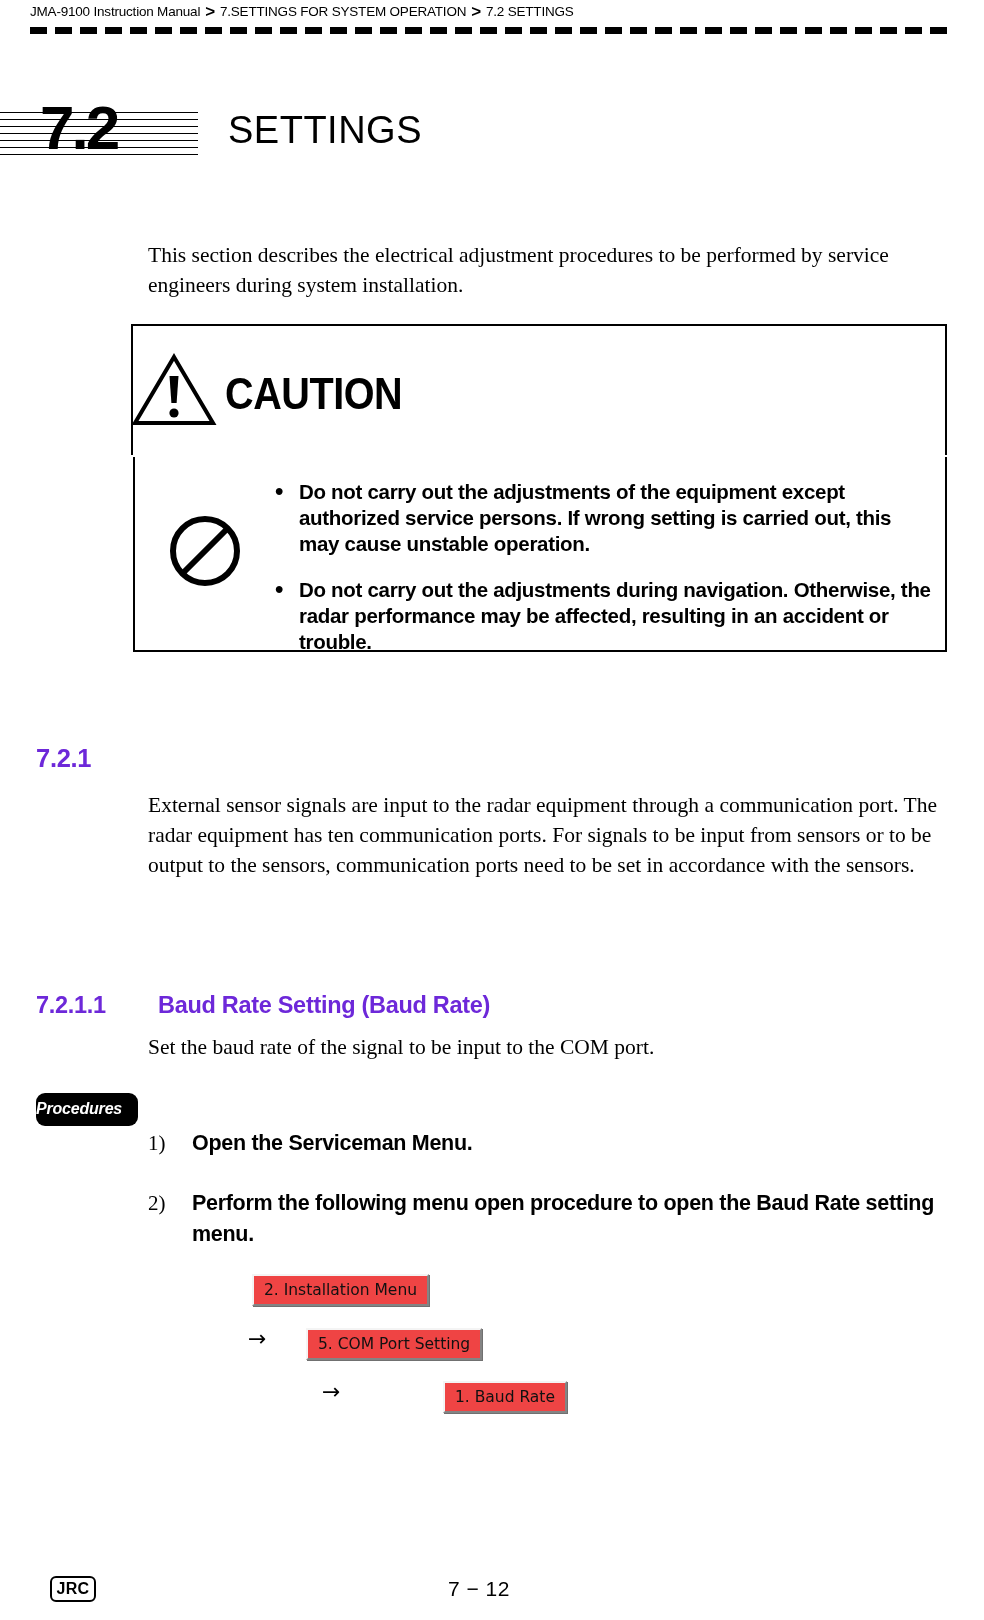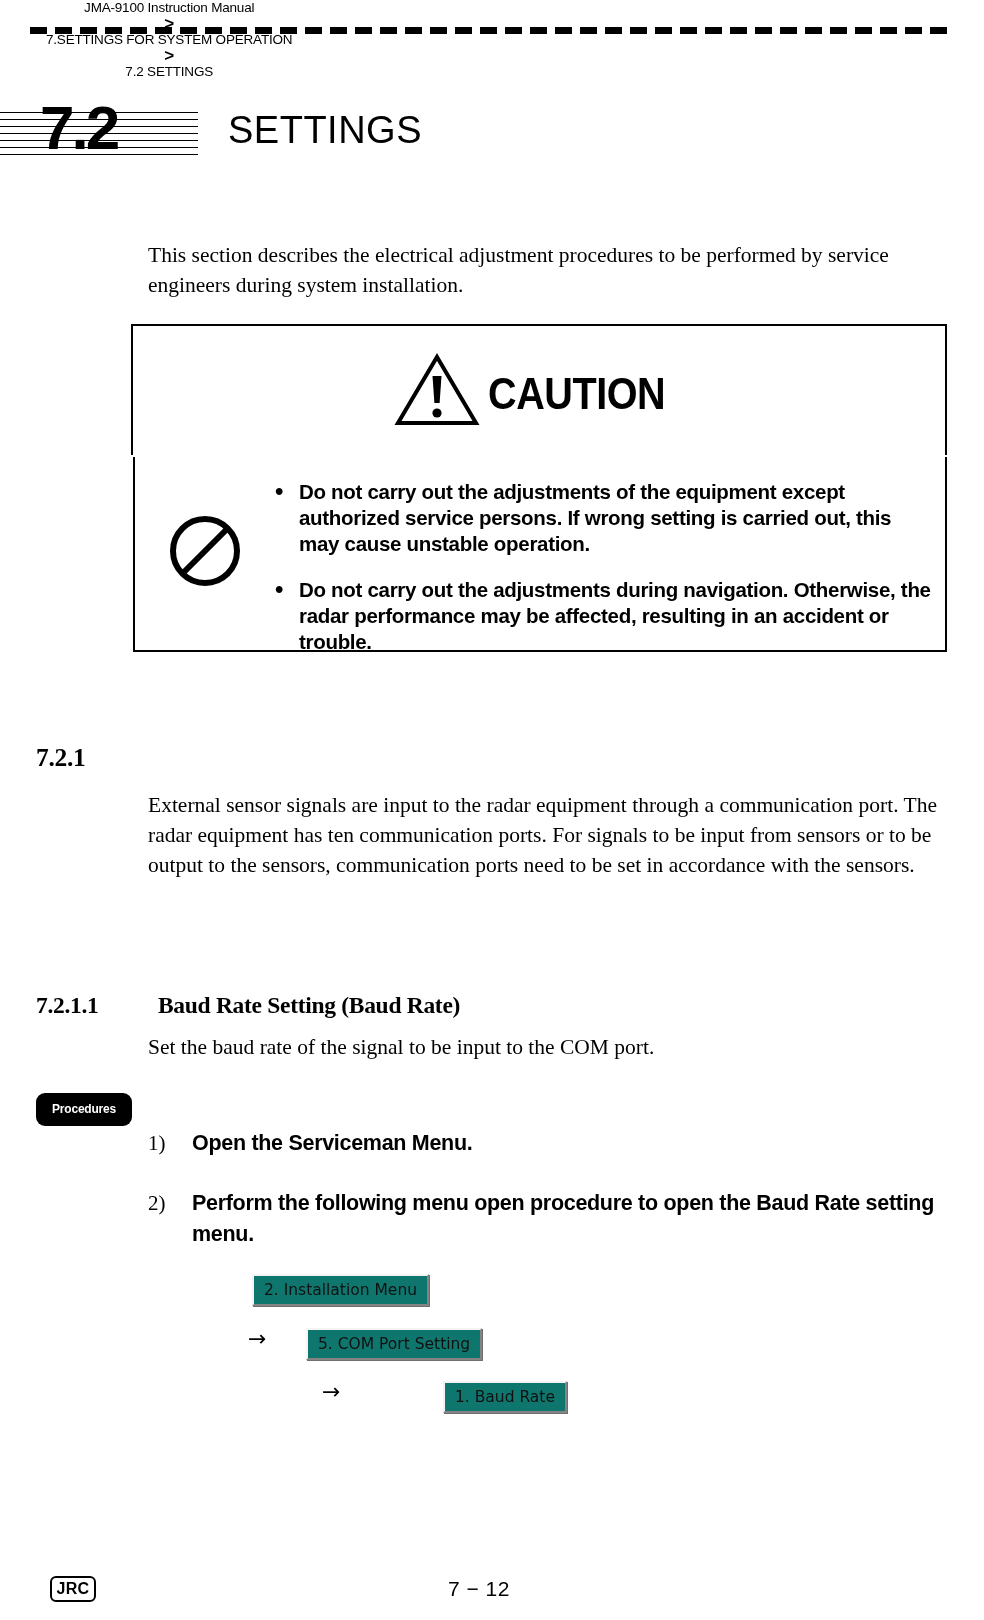--- a/index.html
+++ b/index.html
@@ -13,30 +13,29 @@
     position: relative;
     overflow: hidden;
     font-family: "Liberation Serif", serif;
     color: #000000;
     -webkit-font-smoothing: antialiased;
   }
 
   
   .breadcrumb {
     position: absolute;
-    left: 46px;
+    left: 30px;
     top: 0px;
     height: 22px;
     display: flex;
     align-items: center;
     font-family: "Liberation Sans", sans-serif;
     font-size: 13.5px;
     letter-spacing: -0.2px;
     white-space: nowrap;
-    flex-direction: column;
   }
   .bc-seg { color: #000; }
   .bc-sep {
     font-family: "Liberation Sans", sans-serif;
     font-size: 17px;
     font-weight: bold;
     margin: 0 5px;
     line-height: 1;
     position: relative;
     top: 0px;
@@ -142,21 +141,20 @@
     border-top: none;
   }
   .caution-head-inner {
     position: absolute;
     left: 0;
     top: 0;
     width: 816px;
     height: 131px;
     display: flex;
     align-items: center;
-    justify-content: center;
     gap: 8px;
   }
   .warn-tri { display: block; }
   .caution-word {
     font-family: "Liberation Sans", sans-serif;
     font-weight: bold;
     font-size: 44px;
     letter-spacing: -0.5px;
     transform: scaleX(0.90);
     transform-origin: left center;
@@ -199,23 +197,23 @@
     flex: 0 0 24px;
     font-size: 24px;
     line-height: 24px;
   }
   .ctext { flex: 1 1 auto; }
 
   
   .h2-row {
     position: absolute;
     display: flex;
-    font-family: Liberation Serif, serif;
-    font-weight: bold;
-    color: #000000;
+    font-family: Liberation Sans, sans-serif;
+    font-weight: bold;
+    color: #6d28d9;
   }
   .h2-7-2-1 {
     left: 36px;
     top: 741px;
     font-size: 25.5px;
     line-height: 34px;
     letter-spacing: -0.3px;
   }
   .h2-num  { width: 122px; flex: 0 0 122px; }
   .h2-text { flex: 1 1 auto; }
@@ -251,26 +249,27 @@
   }
 
   
   .proc-badge {
     position: absolute;
     left: 36px;
     top: 1093px;
     background: #000000;
     color: #ffffff;
     border-radius: 9px;
-    padding: 5px 16px 6px 16px;
-    font-family: "Liberation Sans", sans-serif;
-    font-weight: bold;
-    font-size: 12px;
+    padding: 5px 16px 6px 0;
+    font-family: "Liberation Sans", sans-serif;
+    font-weight: bold;
+    font-size: 16px;
     line-height: 22px;
     letter-spacing: -0.2px;
+    font-style: italic;
   }
 
   
   .step {
     position: absolute;
     display: flex;
     align-items: flex-start;
   }
   .step-num {
     flex: 0 0 44px;
@@ -288,21 +287,21 @@
     letter-spacing: -0.3px;
     color: #000;
   }
   .step-1 { left: 148px; top: 1128px; width: 790px; }
   .step-2 { left: 148px; top: 1188px; width: 790px; }
 
   
   .menu-btn {
     position: absolute;
     display: inline-block;
-    background: #0f766e;
+    background: #ef4444;
     border-top: 2px solid #f4f4f4;
     border-left: 2px solid #f4f4f4;
     border-right: 2px solid #848484;
     border-bottom: 2px solid #848484;
     box-shadow: 1px 1px 0 0 #707070;
     font-family: "DejaVu Sans", sans-serif;
     font-size: 15.5px;
     line-height: 20px;
     color: #111;
     padding: 4px 10px 4px 10px;

